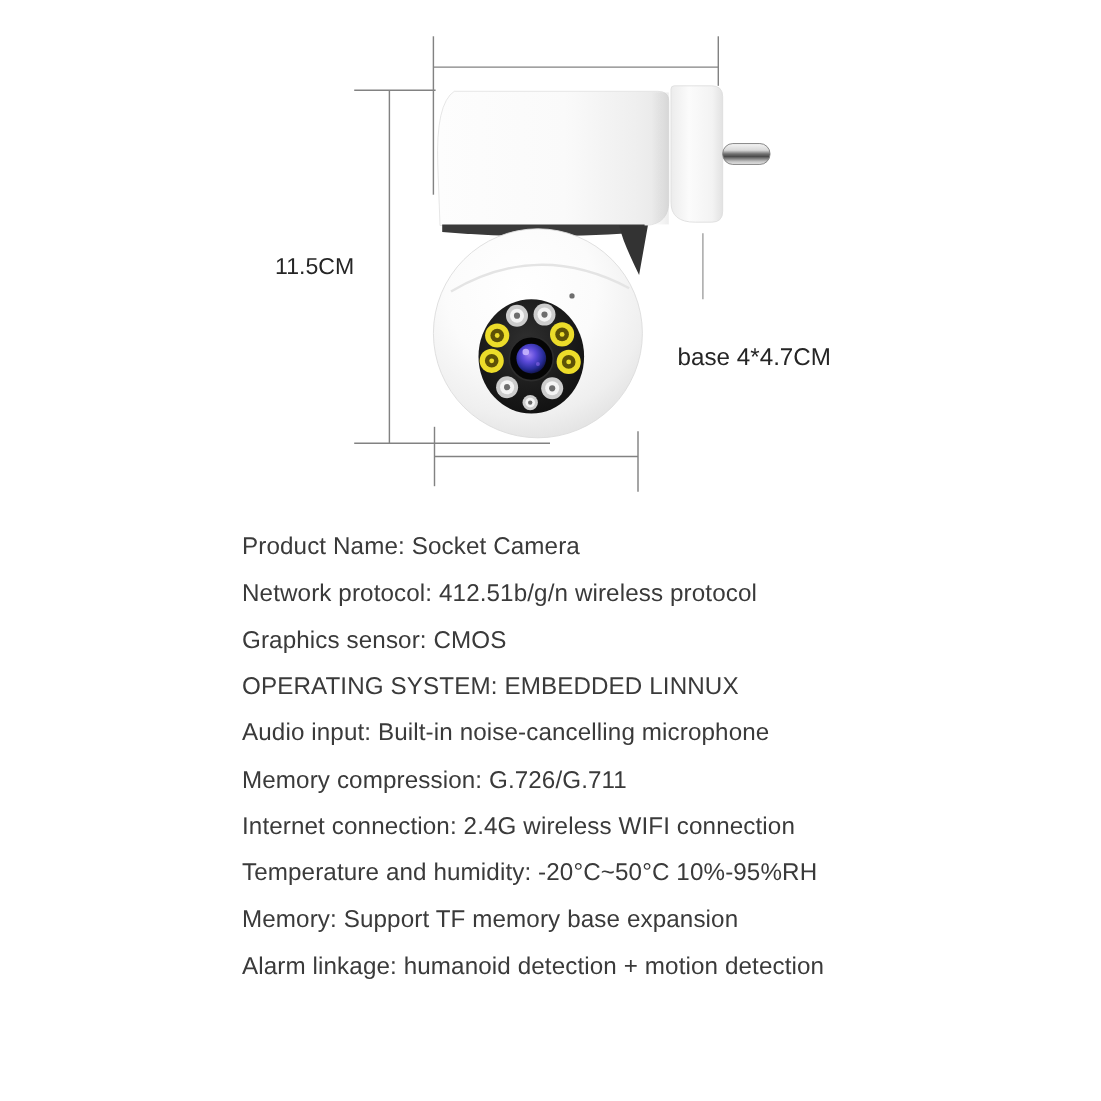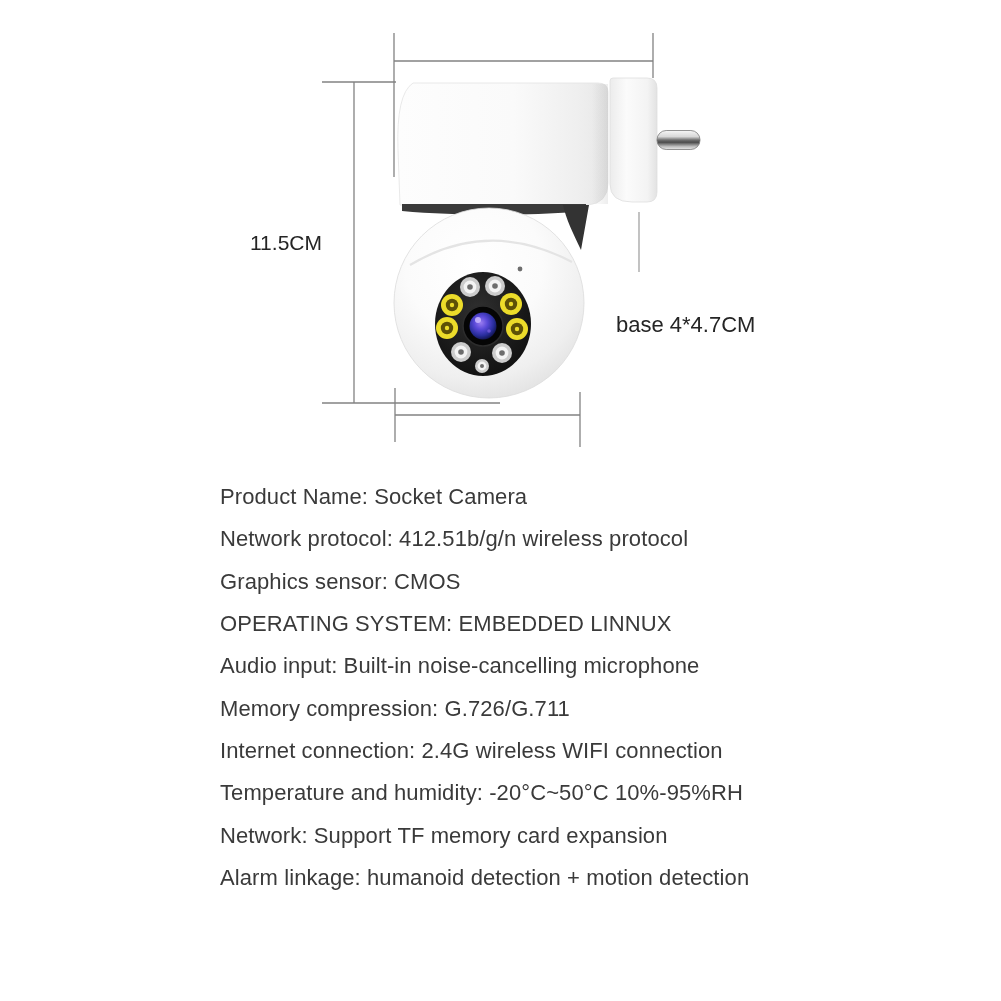--- a/index.html
+++ b/index.html
@@ -188,17 +188,17 @@
 
   <div class="specs">
     <div class="spec-line">Product Name: Socket Camera</div>
     <div class="spec-line">Network protocol: 412.51b/g/n wireless protocol</div>
     <div class="spec-line">Graphics sensor: CMOS</div>
     <div class="spec-line">OPERATING SYSTEM: EMBEDDED LINNUX</div>
     <div class="spec-line">Audio input: Built-in noise-cancelling microphone</div>
     <div class="spec-line">Memory compression: G.726/G.711</div>
     <div class="spec-line">Internet connection: 2.4G wireless WIFI connection</div>
     <div class="spec-line">Temperature and humidity: -20°C~50°C 10%-95%RH</div>
-    <div class="spec-line">Network: Support TF memory card expansion</div>
+    <div class="spec-line">Memory: Support TF memory base expansion</div>
     <div class="spec-line">Alarm linkage: humanoid detection + motion detection</div>
   </div>
 
 </div>
 
 </body></html>

